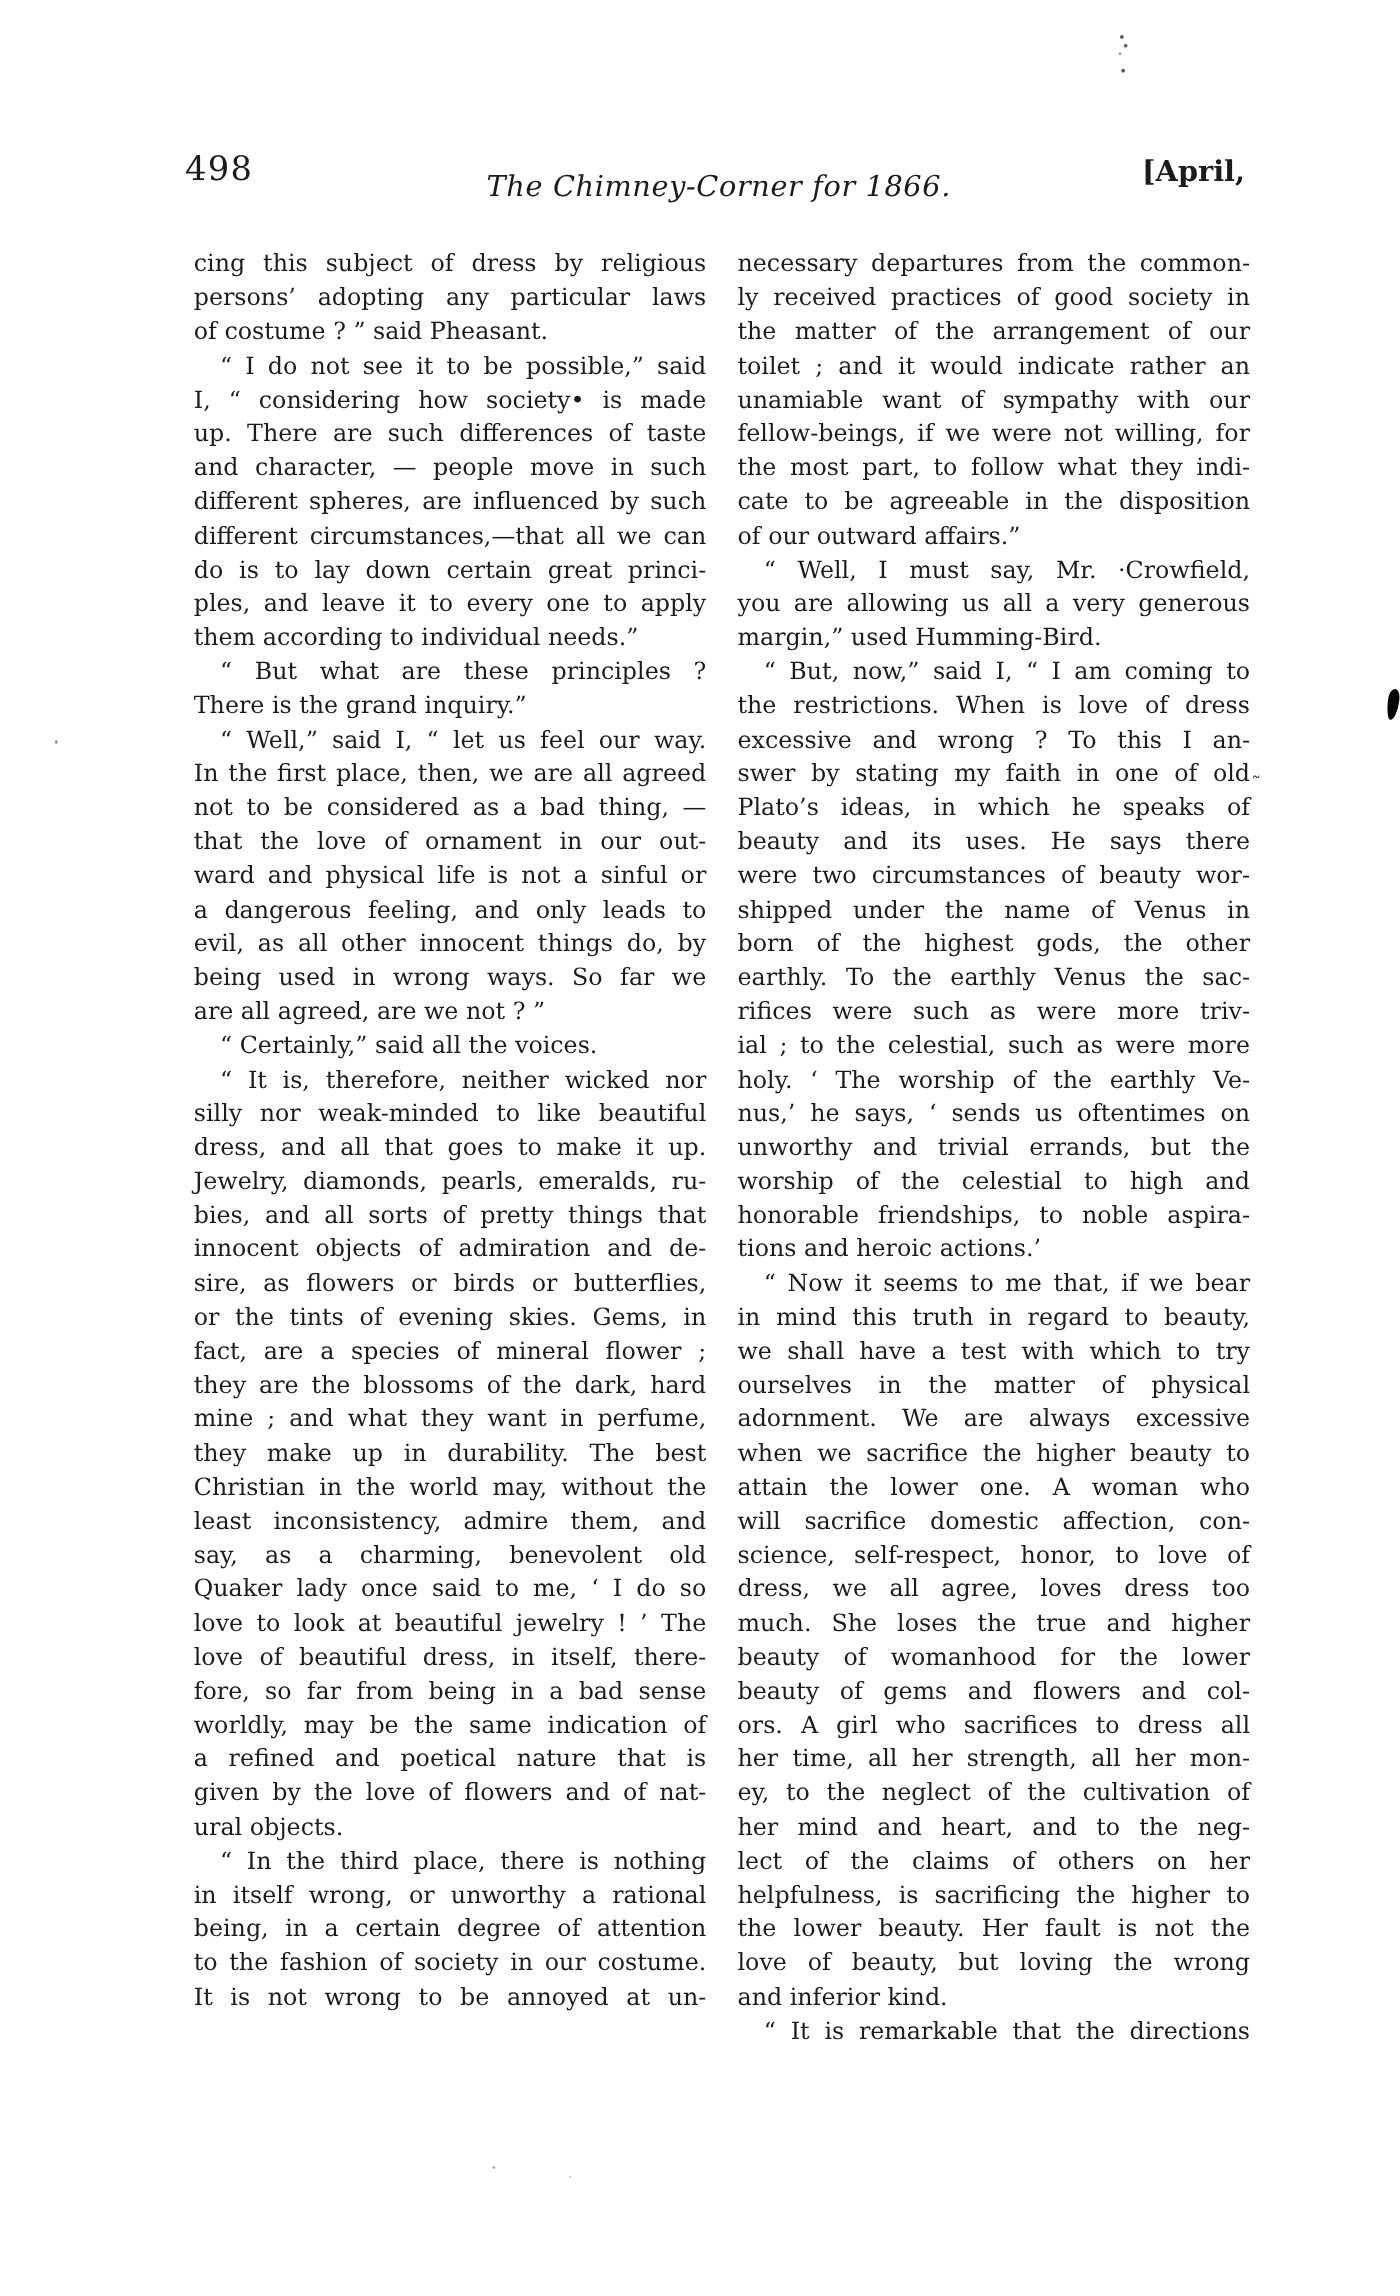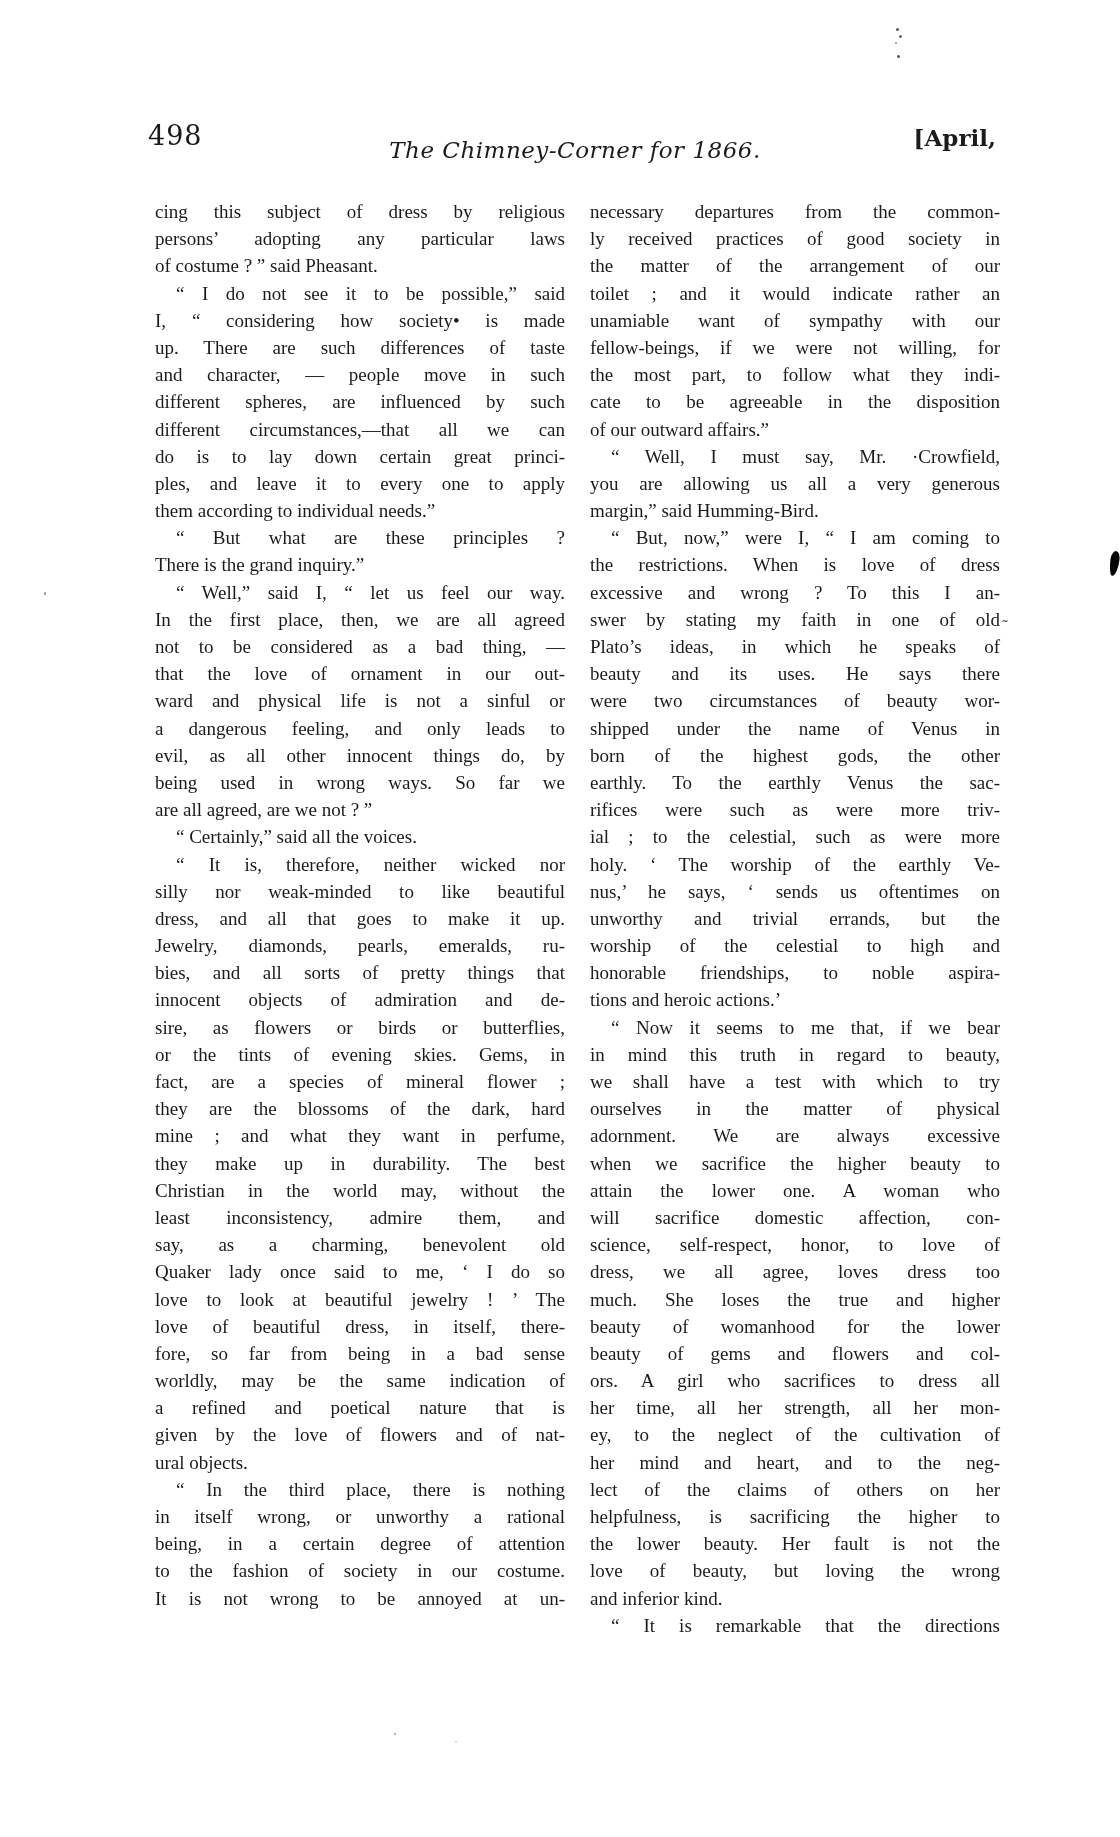--- a/index.html
+++ b/index.html
@@ -54,21 +54,20 @@
     position: absolute;
     left: 155px;
     top: 198px;
     width: 855px;
     display: flex;
     gap: 25px;
   }
   .col {
     width: 410px;
     flex: 0 0 410px;
-    font-family: Liberation Serif, serif;
   }
   .line {
     font-size: 19px;
     line-height: 27.2px;
     height: 27.2px;
     text-align: justify;
     text-align-last: justify;
     white-space: normal;
   }
   .line.e { text-align-last: left; }
@@ -174,22 +173,22 @@
         <div class="line">ly received practices of good society in</div>
         <div class="line">the matter of the arrangement of our</div>
         <div class="line">toilet ; and it would indicate rather an</div>
         <div class="line">unamiable want of sympathy with our</div>
         <div class="line">fellow-beings, if we were not willing, for</div>
         <div class="line">the most part, to follow what they indi-</div>
         <div class="line">cate to be agreeable in the disposition</div>
         <div class="line e">of our outward affairs.”</div>
         <div class="line i">“ Well, I must say, Mr. ·Crowfield,</div>
         <div class="line">you are allowing us all a very generous</div>
-        <div class="line e">margin,” said Humming-Bird.</div>
-        <div class="line i">“ But, now,” were I, “ I am coming to</div>
+        <div class="line e">margin,” used Humming-Bird.</div>
+        <div class="line i">“ But, now,” said I, “ I am coming to</div>
         <div class="line">the restrictions. When is love of dress</div>
         <div class="line">excessive and wrong ? To this I an-</div>
         <div class="line">swer by stating my faith in one of old</div>
         <div class="line">Plato’s ideas, in which he speaks of</div>
         <div class="line">beauty and its uses. He says there</div>
         <div class="line">were two circumstances of beauty wor-</div>
         <div class="line">shipped under the name of Venus in</div>
         <div class="line">born of the highest gods, the other</div>
         <div class="line">earthly. To the earthly Venus the sac-</div>
         <div class="line">rifices were such as were more triv-</div>

